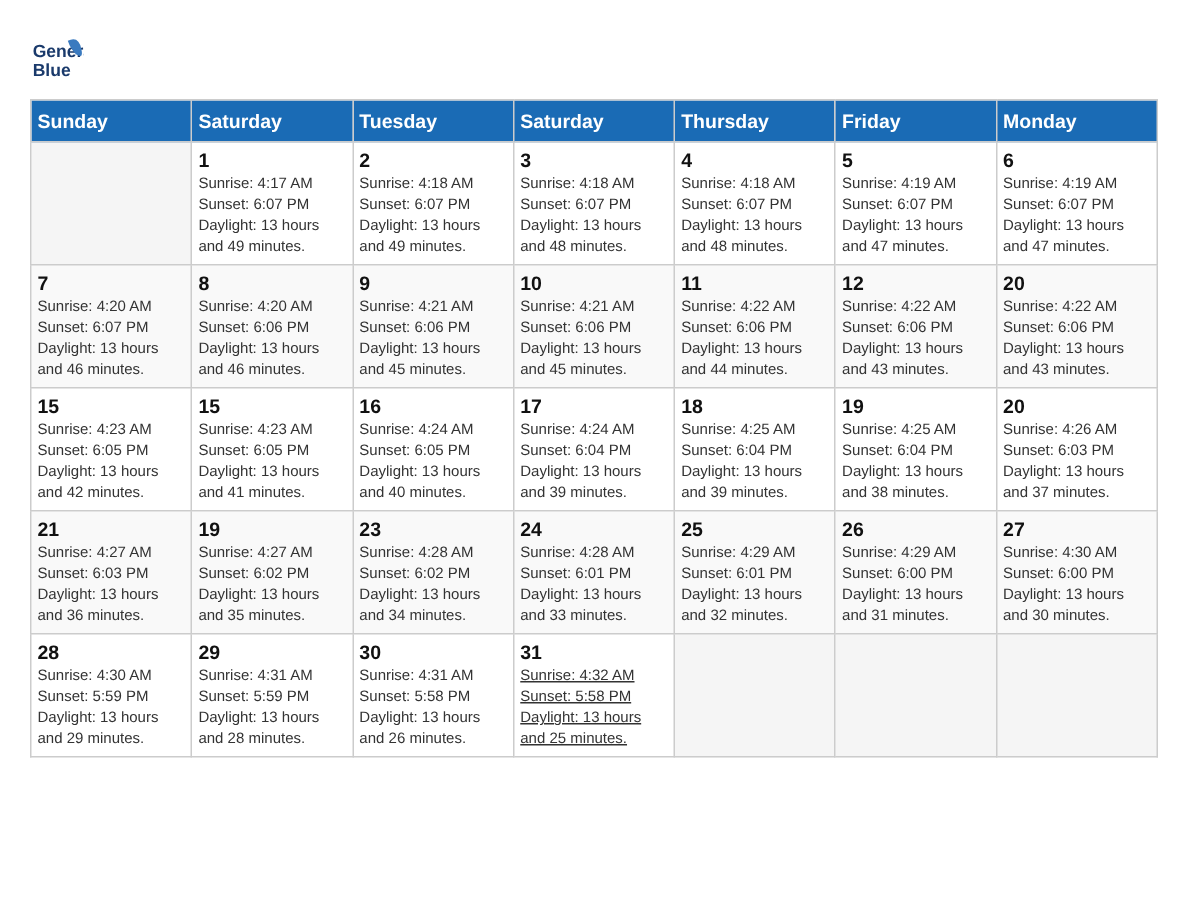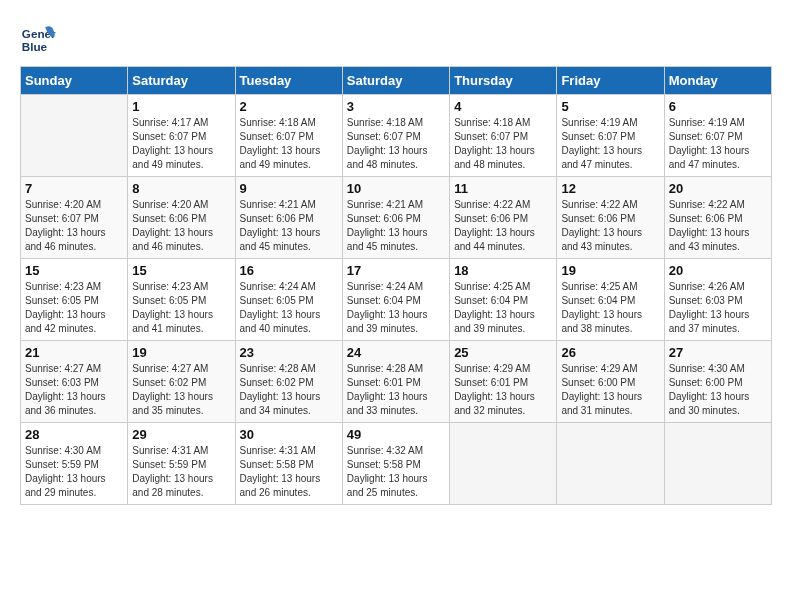--- a/index.html
+++ b/index.html
@@ -324,22 +324,22 @@
 and 28 minutes.</div>
         </td>
         <td>
           <div class="day-number">30</div>
           <div class="day-info" style="white-space: pre-line;">Sunrise: 4:31 AM
 Sunset: 5:58 PM
 Daylight: 13 hours
 and 26 minutes.</div>
         </td>
         <td>
-          <div class="day-number">49</div>
-          <div class="day-info" style="white-space: pre-line;">Sunrise: 4:32 AM
+          <div class="day-number">31</div>
+          <div class="day-info" style="white-space: pre-line; text-decoration: underline;">Sunrise: 4:32 AM
 Sunset: 5:58 PM
 Daylight: 13 hours
 and 25 minutes.</div>
         </td>
         <td class="empty"></td>
         <td class="empty"></td>
         <td class="empty"></td>
       </tr>
     </tbody>
 </table>

